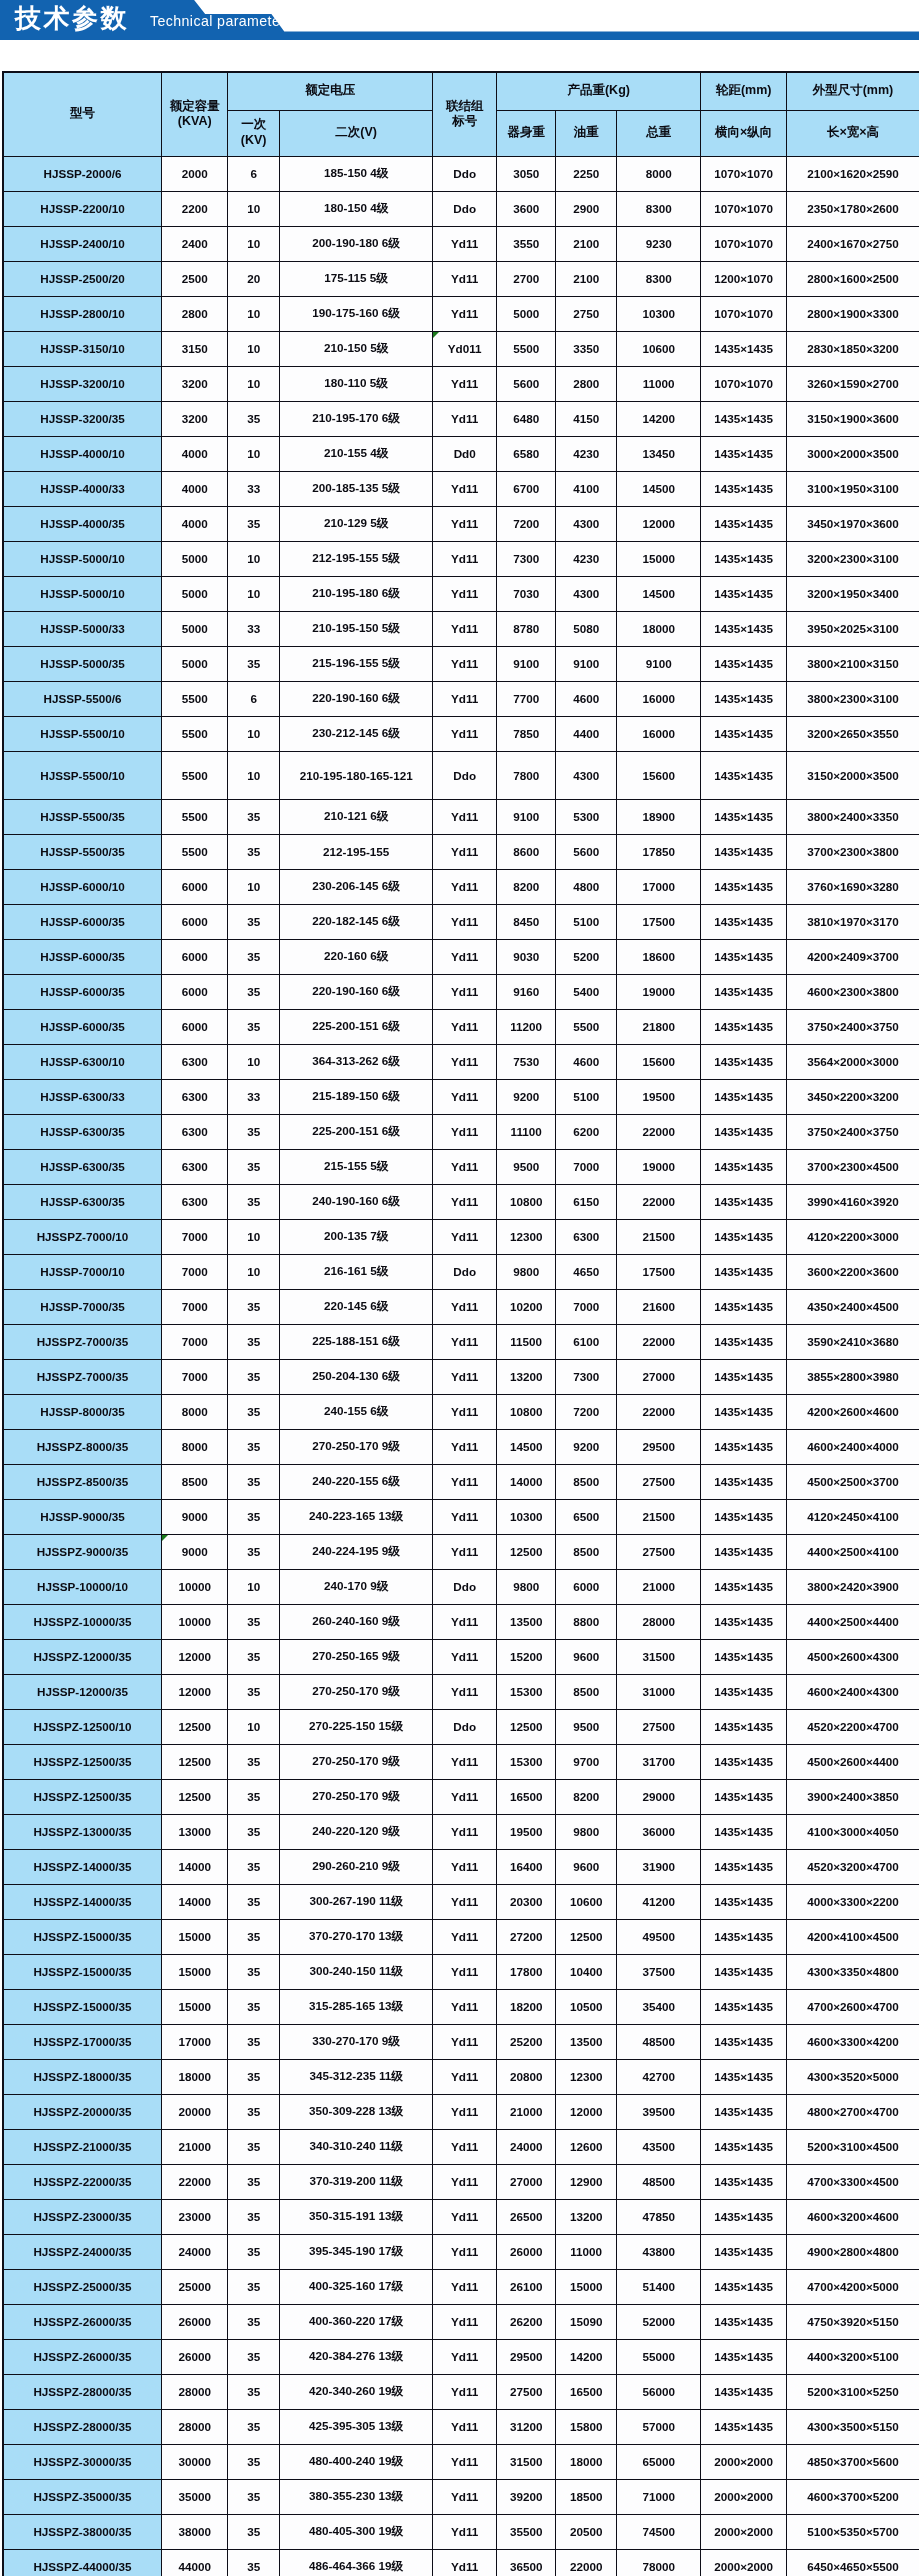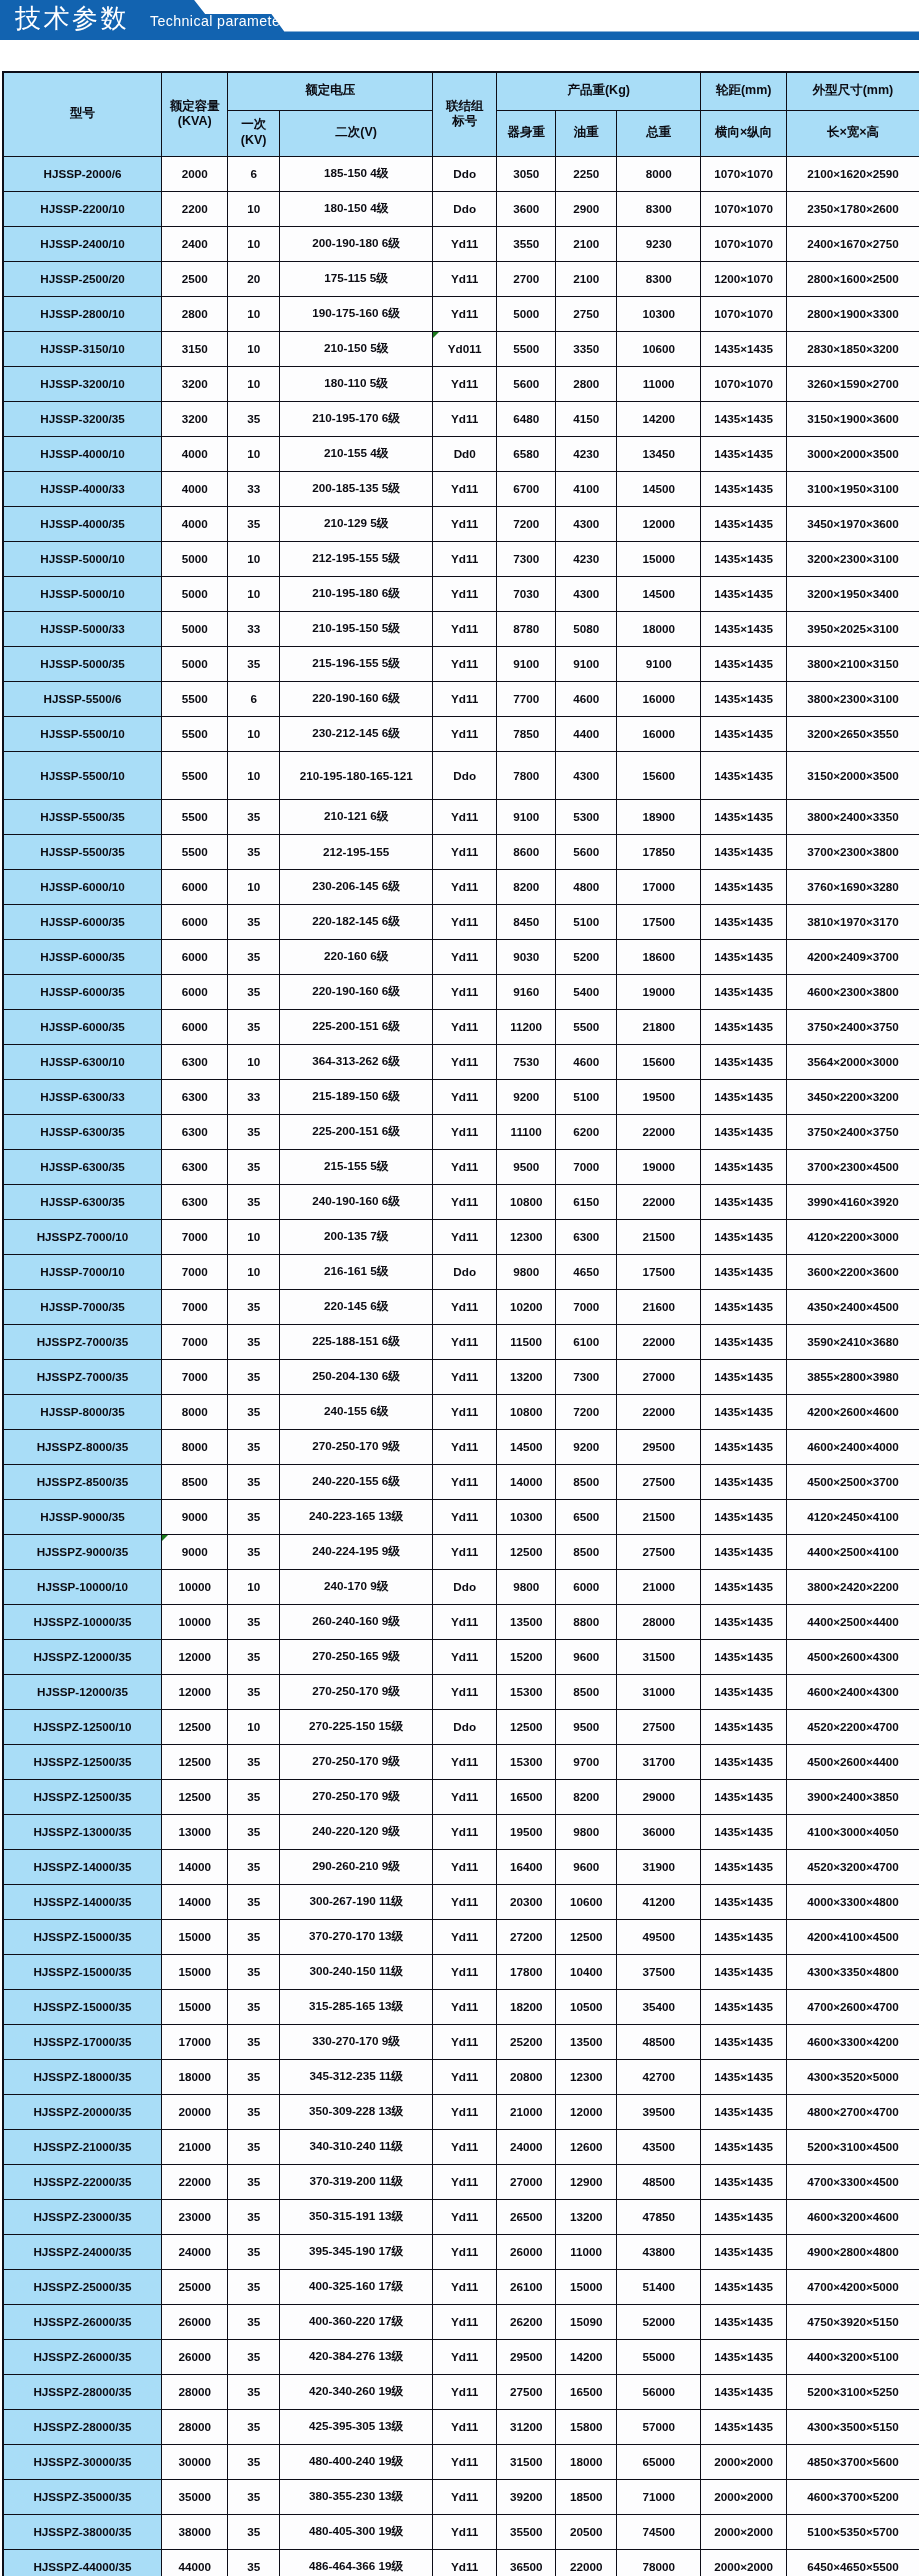--- a/index.html
+++ b/index.html
@@ -19,21 +19,21 @@
   }
   
   .banner{
     position:relative;
     width:920px;height:40px;
     background:var(--banner-blue);
     clip-path:polygon(0% 0%,21.1% 0%,22.3% 35%,29.5% 35%,30.9% 79%,100% 79%,100% 100%,0% 100%);
   }
   .banner-zh{
     position:absolute;left:15px;top:0.8px;
-    font-size:26px;font-weight:normal;color:#ffffff;letter-spacing:2.5px;
+    font-size:26px;font-weight:bold;color:#ffffff;letter-spacing:2.5px;
   }
   .banner-en{
     position:absolute;left:150px;top:12.5px;
     font-size:14.2px;font-weight:normal;color:#ffffff;letter-spacing:0.4px;
   }
   
   .table-wrap{padding:31px 1.7px 3.3px 1.7px;}
   table{
     width:916px;
     border-collapse:collapse;
@@ -632,21 +632,21 @@
           <tr>
             <td class="model">HJSSP-10000/10</td>
             <td>10000</td>
             <td>10</td>
             <td>240-170 9级</td>
             <td>Ddo</td>
             <td>9800</td>
             <td>6000</td>
             <td>21000</td>
             <td>1435×1435</td>
-            <td>3800×2420×2200</td>
+            <td>3800×2420×3900</td>
           </tr>
           <tr>
             <td class="model">HJSSPZ-10000/35</td>
             <td>10000</td>
             <td>35</td>
             <td>260-240-160 9级</td>
             <td>Yd11</td>
             <td>13500</td>
             <td>8800</td>
             <td>28000</td>
@@ -740,21 +740,21 @@
           <tr>
             <td class="model">HJSSPZ-14000/35</td>
             <td>14000</td>
             <td>35</td>
             <td>300-267-190 11级</td>
             <td>Yd11</td>
             <td>20300</td>
             <td>10600</td>
             <td>41200</td>
             <td>1435×1435</td>
-            <td>4000×3300×4800</td>
+            <td>4000×3300×2200</td>
           </tr>
           <tr>
             <td class="model">HJSSPZ-15000/35</td>
             <td>15000</td>
             <td>35</td>
             <td>370-270-170 13级</td>
             <td>Yd11</td>
             <td>27200</td>
             <td>12500</td>
             <td>49500</td>

